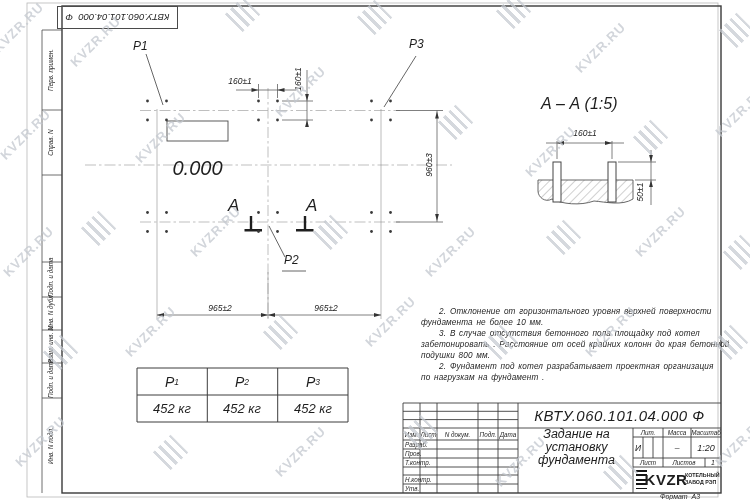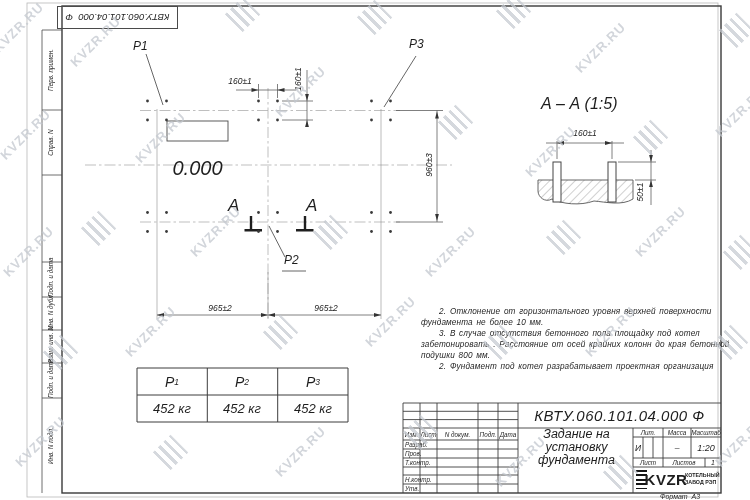--- a/index.html
+++ b/index.html
@@ -187,20 +187,21 @@
   <div class="dt c txt" style="left:563px;top:128px;width:44px;height:10px;font-size:8.5px;">160±1</div>
   <div class="dt r90 txt" style="left:635px;top:208px;width:32px;font-size:8.5px;">50±1</div>
 
   <div class="abs txt" style="left:421px;top:306px;width:300px;font-style:italic;font-size:8.2px;line-height:11px;letter-spacing:0.15px;word-spacing:1.2px;">
     <div class="pre">     2. Отклонение от горизонтального уровня верхней поверхности</div>
     <div class="pre">фундамента не более 10 мм.</div>
     <div class="pre">     3. В случае отсутствия бетонного пола площадку под котел</div>
     <div class="pre">забетонировать . Расстояние от осей крайних колонн до края бетонной</div>
     <div class="pre">подушки 800 мм.</div>
     <div class="pre">     2. Фундамент под котел разрабатывает проектная организация</div>
+    <div class="pre">по нагрузкам на фундамент .</div>
   </div>
 
   <div class="dt c txt" style="left:137px;top:368px;width:70px;height:27px;font-size:14px;">
     <span>P</span>
       <sub style="font-size:8.5px;">1</sub>
   </div>
   <div class="dt c txt" style="left:207px;top:368px;width:70px;height:27px;font-size:14px;">
     <span>P</span>
       <sub style="font-size:8.5px;">2</sub>
   </div>

